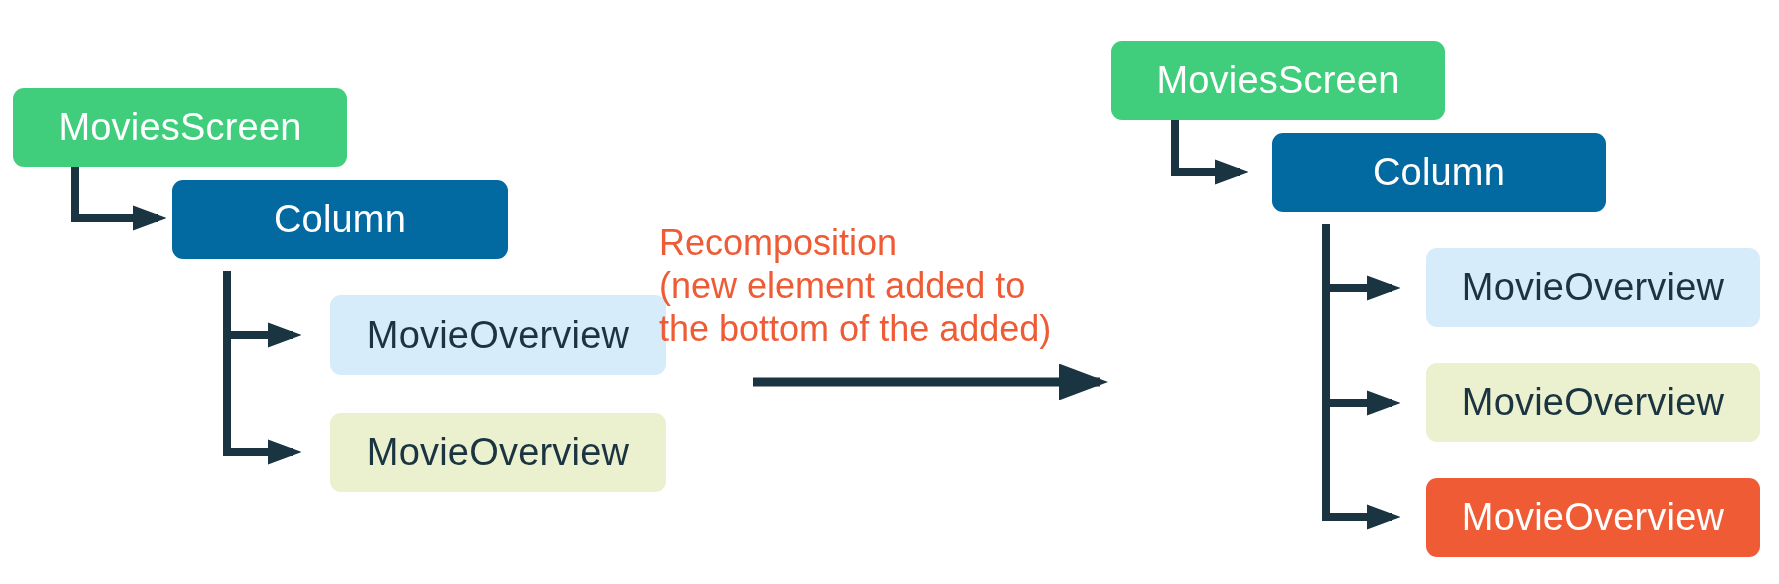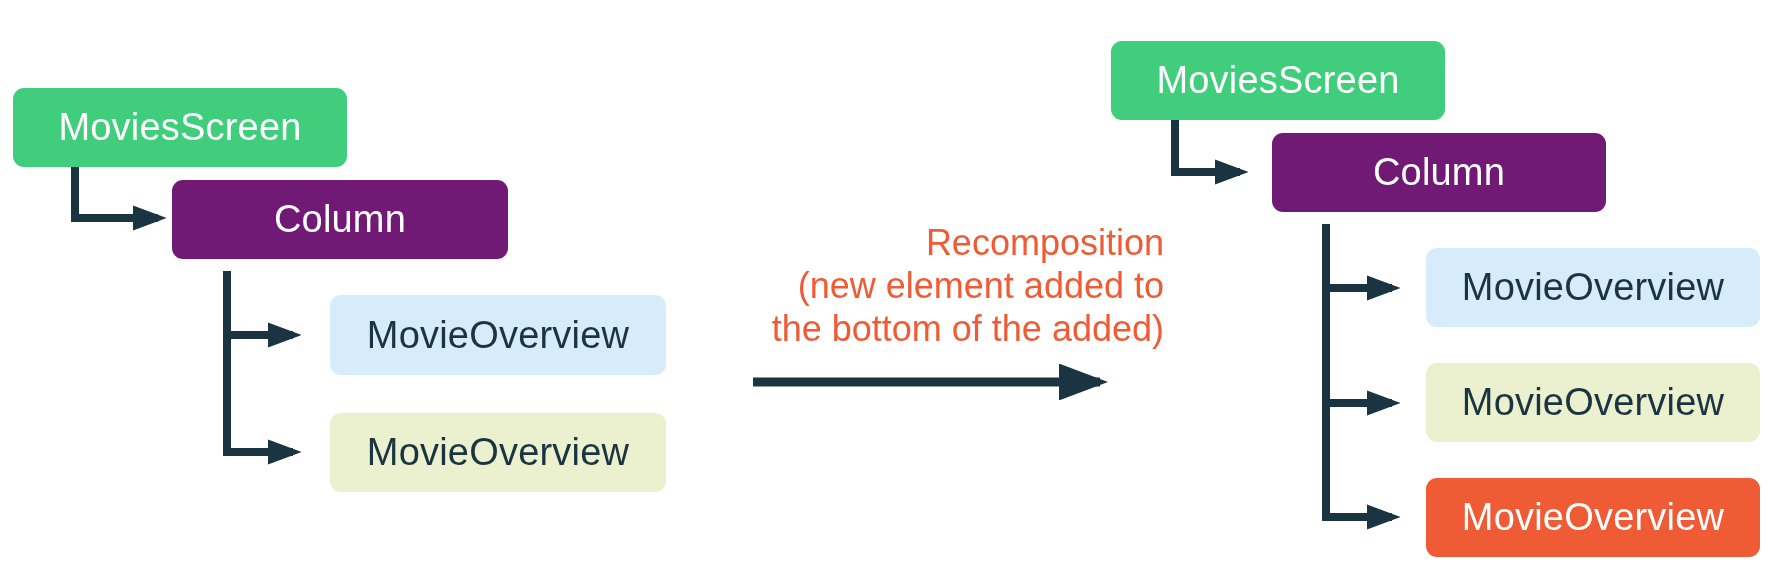--- a/index.html
+++ b/index.html
@@ -27,44 +27,44 @@
     height: 79px;
     border-radius: 11px;
     display: flex;
     align-items: center;
     justify-content: center;
     font-size: 38px;
     letter-spacing: 0.2px;
     white-space: nowrap;
   }
   .node--green       { background: #40CE7D; color: #ffffff; margin-top: 23px; }
-  .node--blue        { background: #701a75; color: #ffffff; }
+  .node--blue        { background: #0369a1; color: #ffffff; }
   .node--lightblue   { background: #D6ECFA; color: #1B3441; }
   .node--lightyellow { background: #EBF0CE; color: #1B3441; }
   .node--orange      { background: #EE5B35; color: #ffffff; }
 
   
   #n-before-root   { left: 13px;  top: 65px;  }
   #n-before-col    { left: 172px; top: 180px; width: 336px; }
   #n-before-c1     { left: 330px; top: 295px; width: 336px; height: 80px; }
   #n-before-c2     { left: 330px; top: 413px; width: 336px; }
 
   
   #n-after-root    { left: 1111px; top: 18px;  }
   #n-after-col     { left: 1272px; top: 133px; }
   #n-after-c1      { left: 1426px; top: 248px; }
   #n-after-c2      { left: 1426px; top: 363px; }
   #n-after-c3      { left: 1426px; top: 478px; }
 
   .annotation {
     position: absolute;
-    left: 622px;
+    left: 659px;
     top: 221px;
     width: 542px;
-    text-align: right;
+    text-align: left;
     color: #EE5B35;
     font-size: 36px;
     line-height: 43px;
   }
   .annotation div { white-space: nowrap; }
 </style>
 </head>
 <body>
 
 <div class="canvas">

